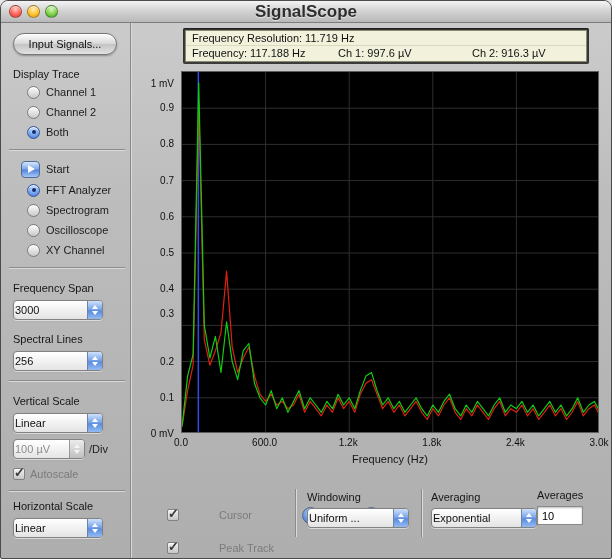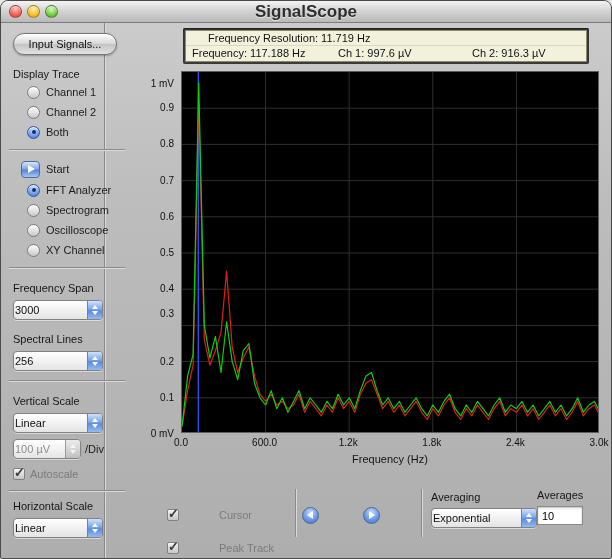--- a/index.html
+++ b/index.html
@@ -20,21 +20,21 @@
     display:flex; align-items:center; justify-content:center;
   }
   .title-text { font-size:17px; font-weight:bold; color:#2e2e2e; text-shadow:0 1px 0 rgba(255,255,255,.55); }
   .tl { position:absolute; top:4px; width:13px; height:13px; border-radius:50%; border:1px solid rgba(0,0,0,.35); box-shadow:inset 0 1px 1px rgba(255,255,255,.7); }
   .tl.red    { left:8px;  background:radial-gradient(circle at 50% 30%, #ffc9c4, #ff6057 55%, #d93a31); }
   .tl.yellow { left:26px; background:radial-gradient(circle at 50% 30%, #ffedbb, #ffc22e 55%, #dd9a00); }
   .tl.green  { left:44px; background:radial-gradient(circle at 50% 30%, #d9f6c8, #7ed144 55%, #2f9e2f); }
 
   
   .sidebar {
-    position:absolute; left:0; top:22px; bottom:0; width:104px;
+    position:absolute; left:0; top:22px; bottom:0; width:130px;
     padding:10px 0 0 12px;
     border-right:1px solid #898989; box-shadow:1px 0 0 #d9d9d9;
     font-size:11px; color:#1c1c1c;
   }
   .aqua-btn {
     width:104px; height:22px; border-radius:11px; border:1px solid #767676;
     background:linear-gradient(180deg,#ffffff 0%,#d8d8d8 48%,#c4c4c4 52%,#e2e2e2 100%);
     box-shadow:0 1px 2px rgba(0,0,0,.3), inset 0 1px 0 #fff;
     display:flex; align-items:center; justify-content:center;
     font-size:11px; color:#111; cursor:default;
@@ -99,21 +99,21 @@
 
   .info-frame {
     position:absolute; left:52px; top:5px; width:406px; height:36px;
     background:#3c3c3c; padding:2px; border-radius:2px;
     box-shadow:inset 0 1px 2px rgba(0,0,0,.6);
   }
   .info-bar {
     width:100%; height:100%; background:#f2f2dc; border:1px solid #8a8a6e;
     font-size:11px; color:#111; position:relative;
   }
-  .info-line1 { padding:1px 0 0 22px; border-bottom:1px solid #d9d9bd; height:15px; }
+  .info-line1 { padding:1px 0 0 6px; border-bottom:1px solid #d9d9bd; height:15px; }
   .info-line2 { position:relative; height:15px; }
   .info-line2 span { position:absolute; top:1px; white-space:nowrap; }
   .if-freq { left:6px; }
   .if-ch1  { left:152px; }
   .if-ch2  { left:286px; }
 
   .chart-area { position:absolute; inset:0; }
   #plot {
     position:absolute; left:50px; top:48px; width:418px; height:362px;
     background:#000; border:1px solid #5e5e5e; overflow:hidden;
@@ -333,20 +333,30 @@
             </span>
         </div>
         <div class="check-row">
           <span class="checkbox checked"></span>
           <span class="clabel dim">Peak Track</span>
         </div>
       </div>
 
       <div class="vgroove vg1"></div>
 
+      <div class="windowing-group">
+        <span class="grp-label">Windowing</span>
+        <div class="popup">
+          <span class="popup-label">Uniform ...</span>
+          <span class="popup-arrows">
+              <span class="arr up"></span>
+              <span class="arr down"></span>
+            </span>
+        </div>
+      </div>
 
       <div class="vgroove vg2"></div>
 
       <div class="averaging-group">
         <span class="grp-label">Averaging</span>
         <div class="popup">
           <span class="popup-label">Exponential</span>
           <span class="popup-arrows">
               <span class="arr up"></span>
               <span class="arr down"></span>

